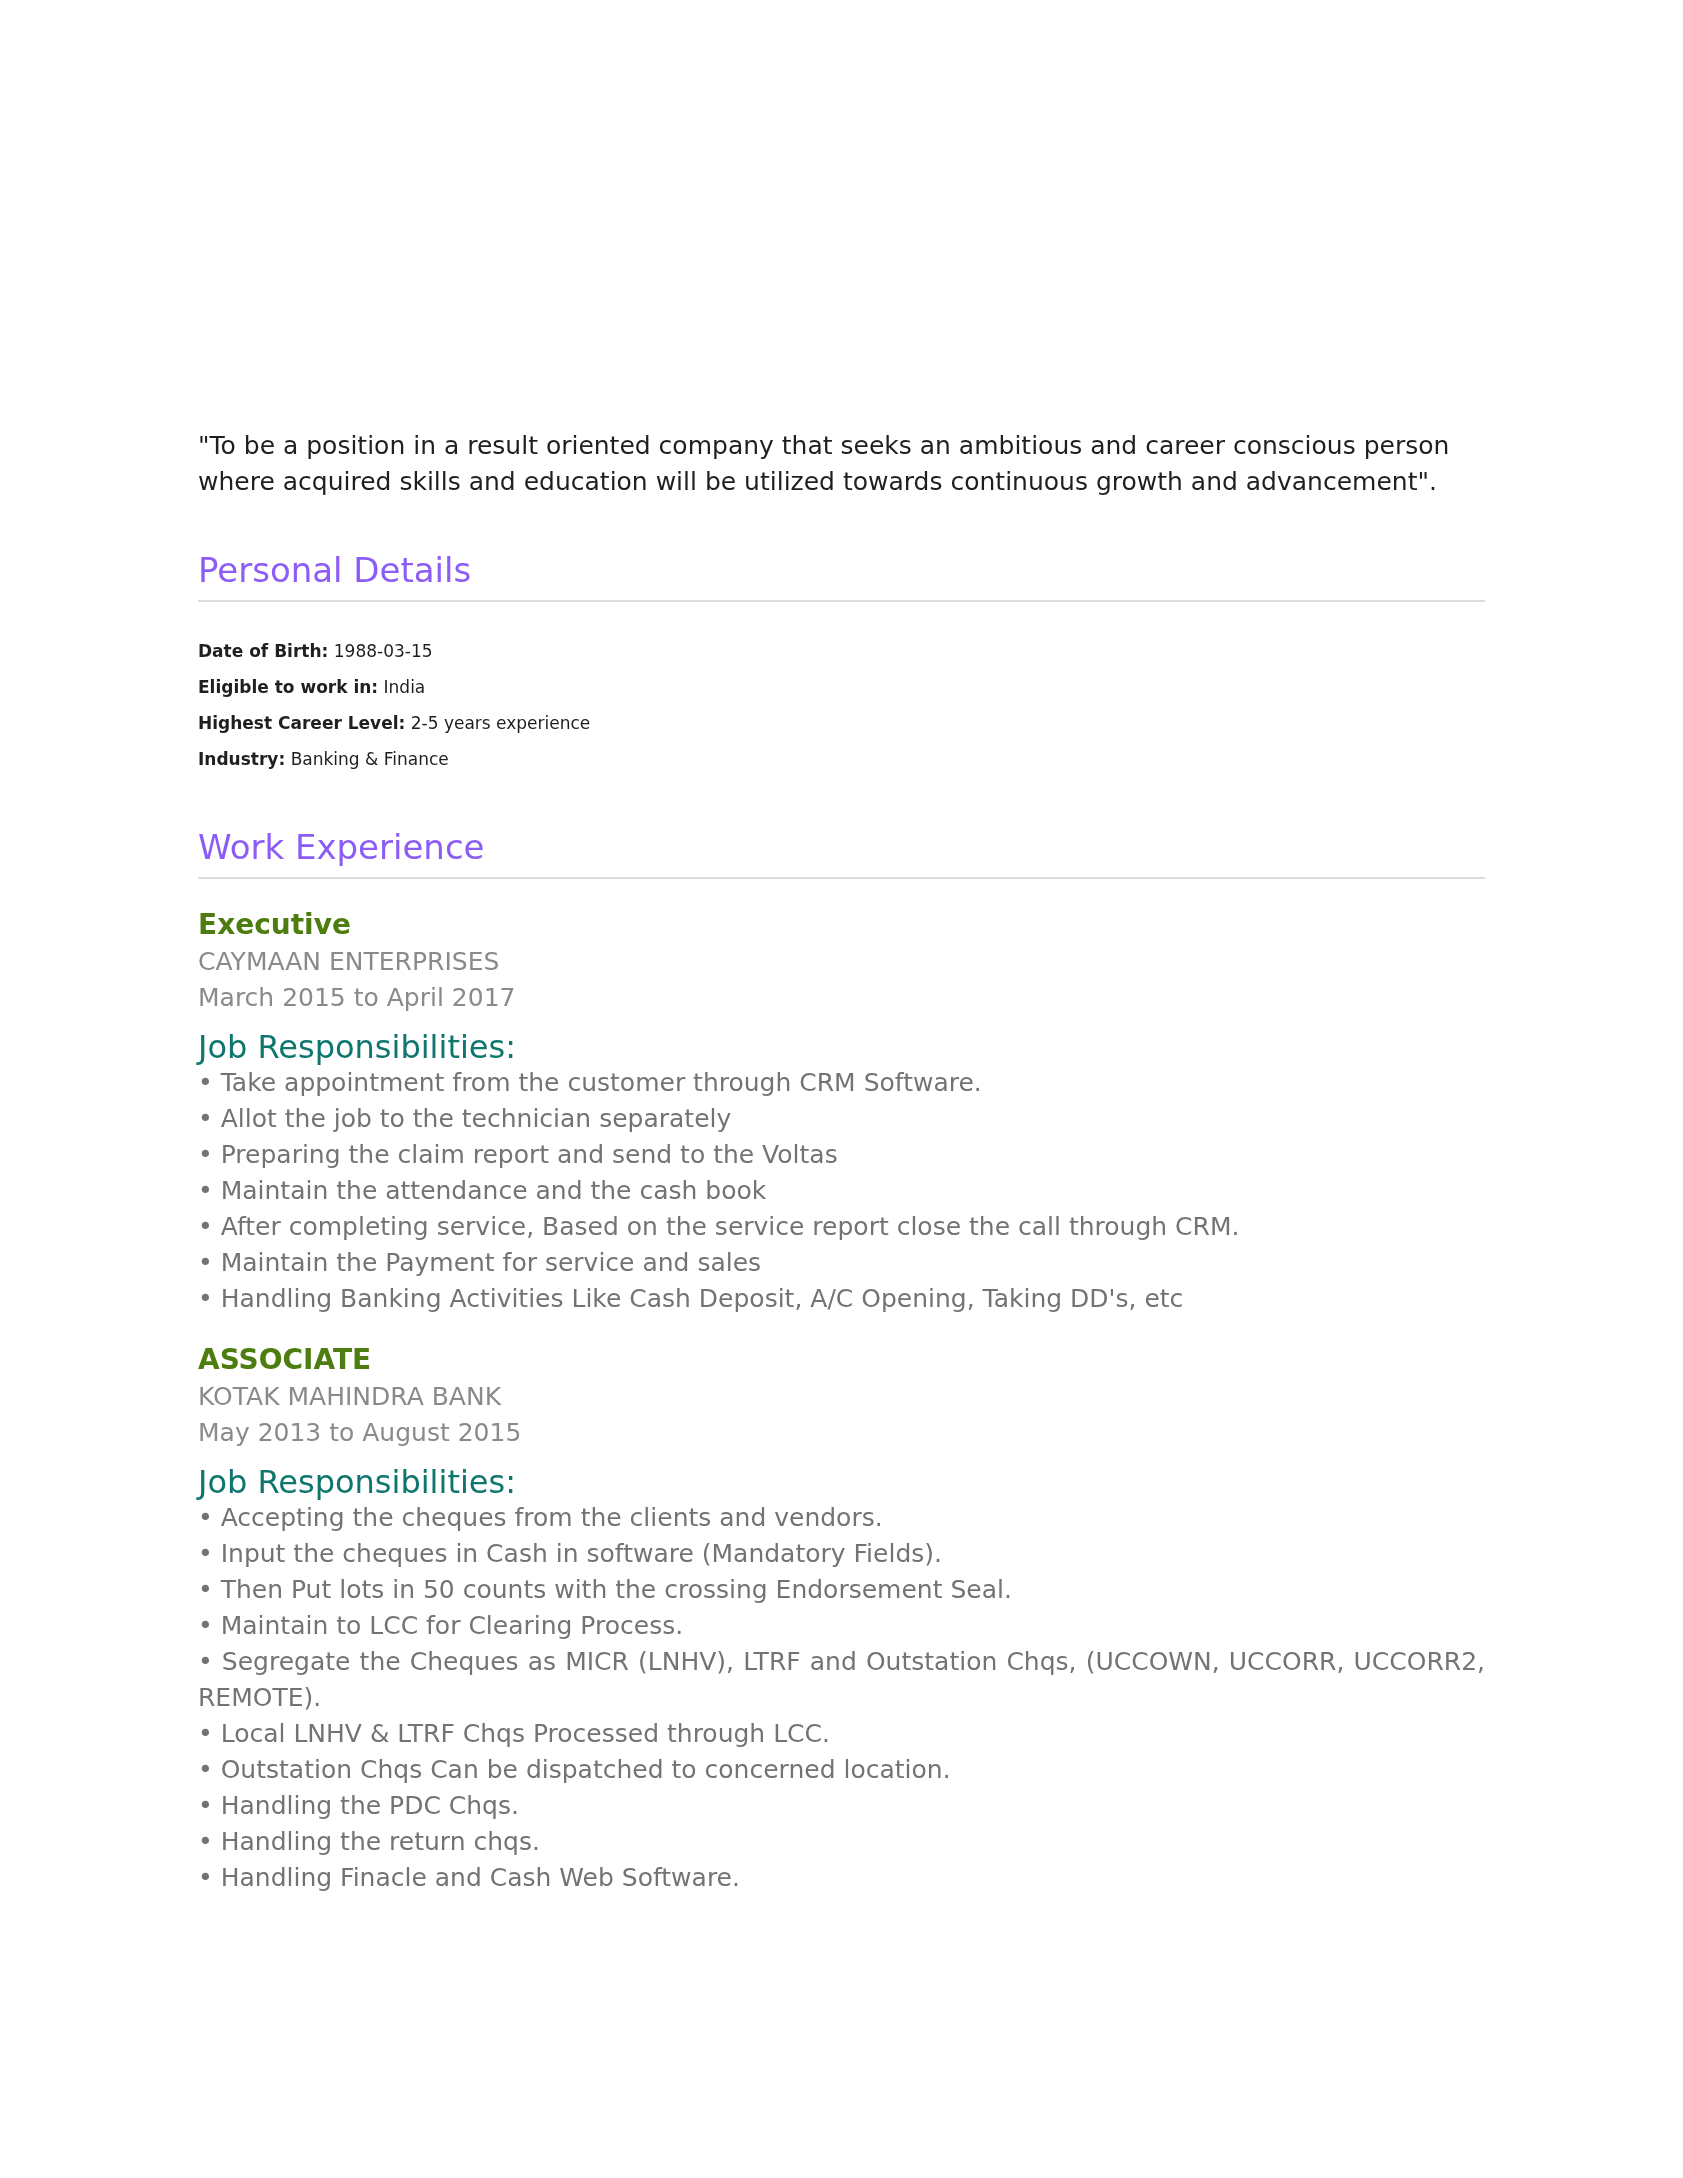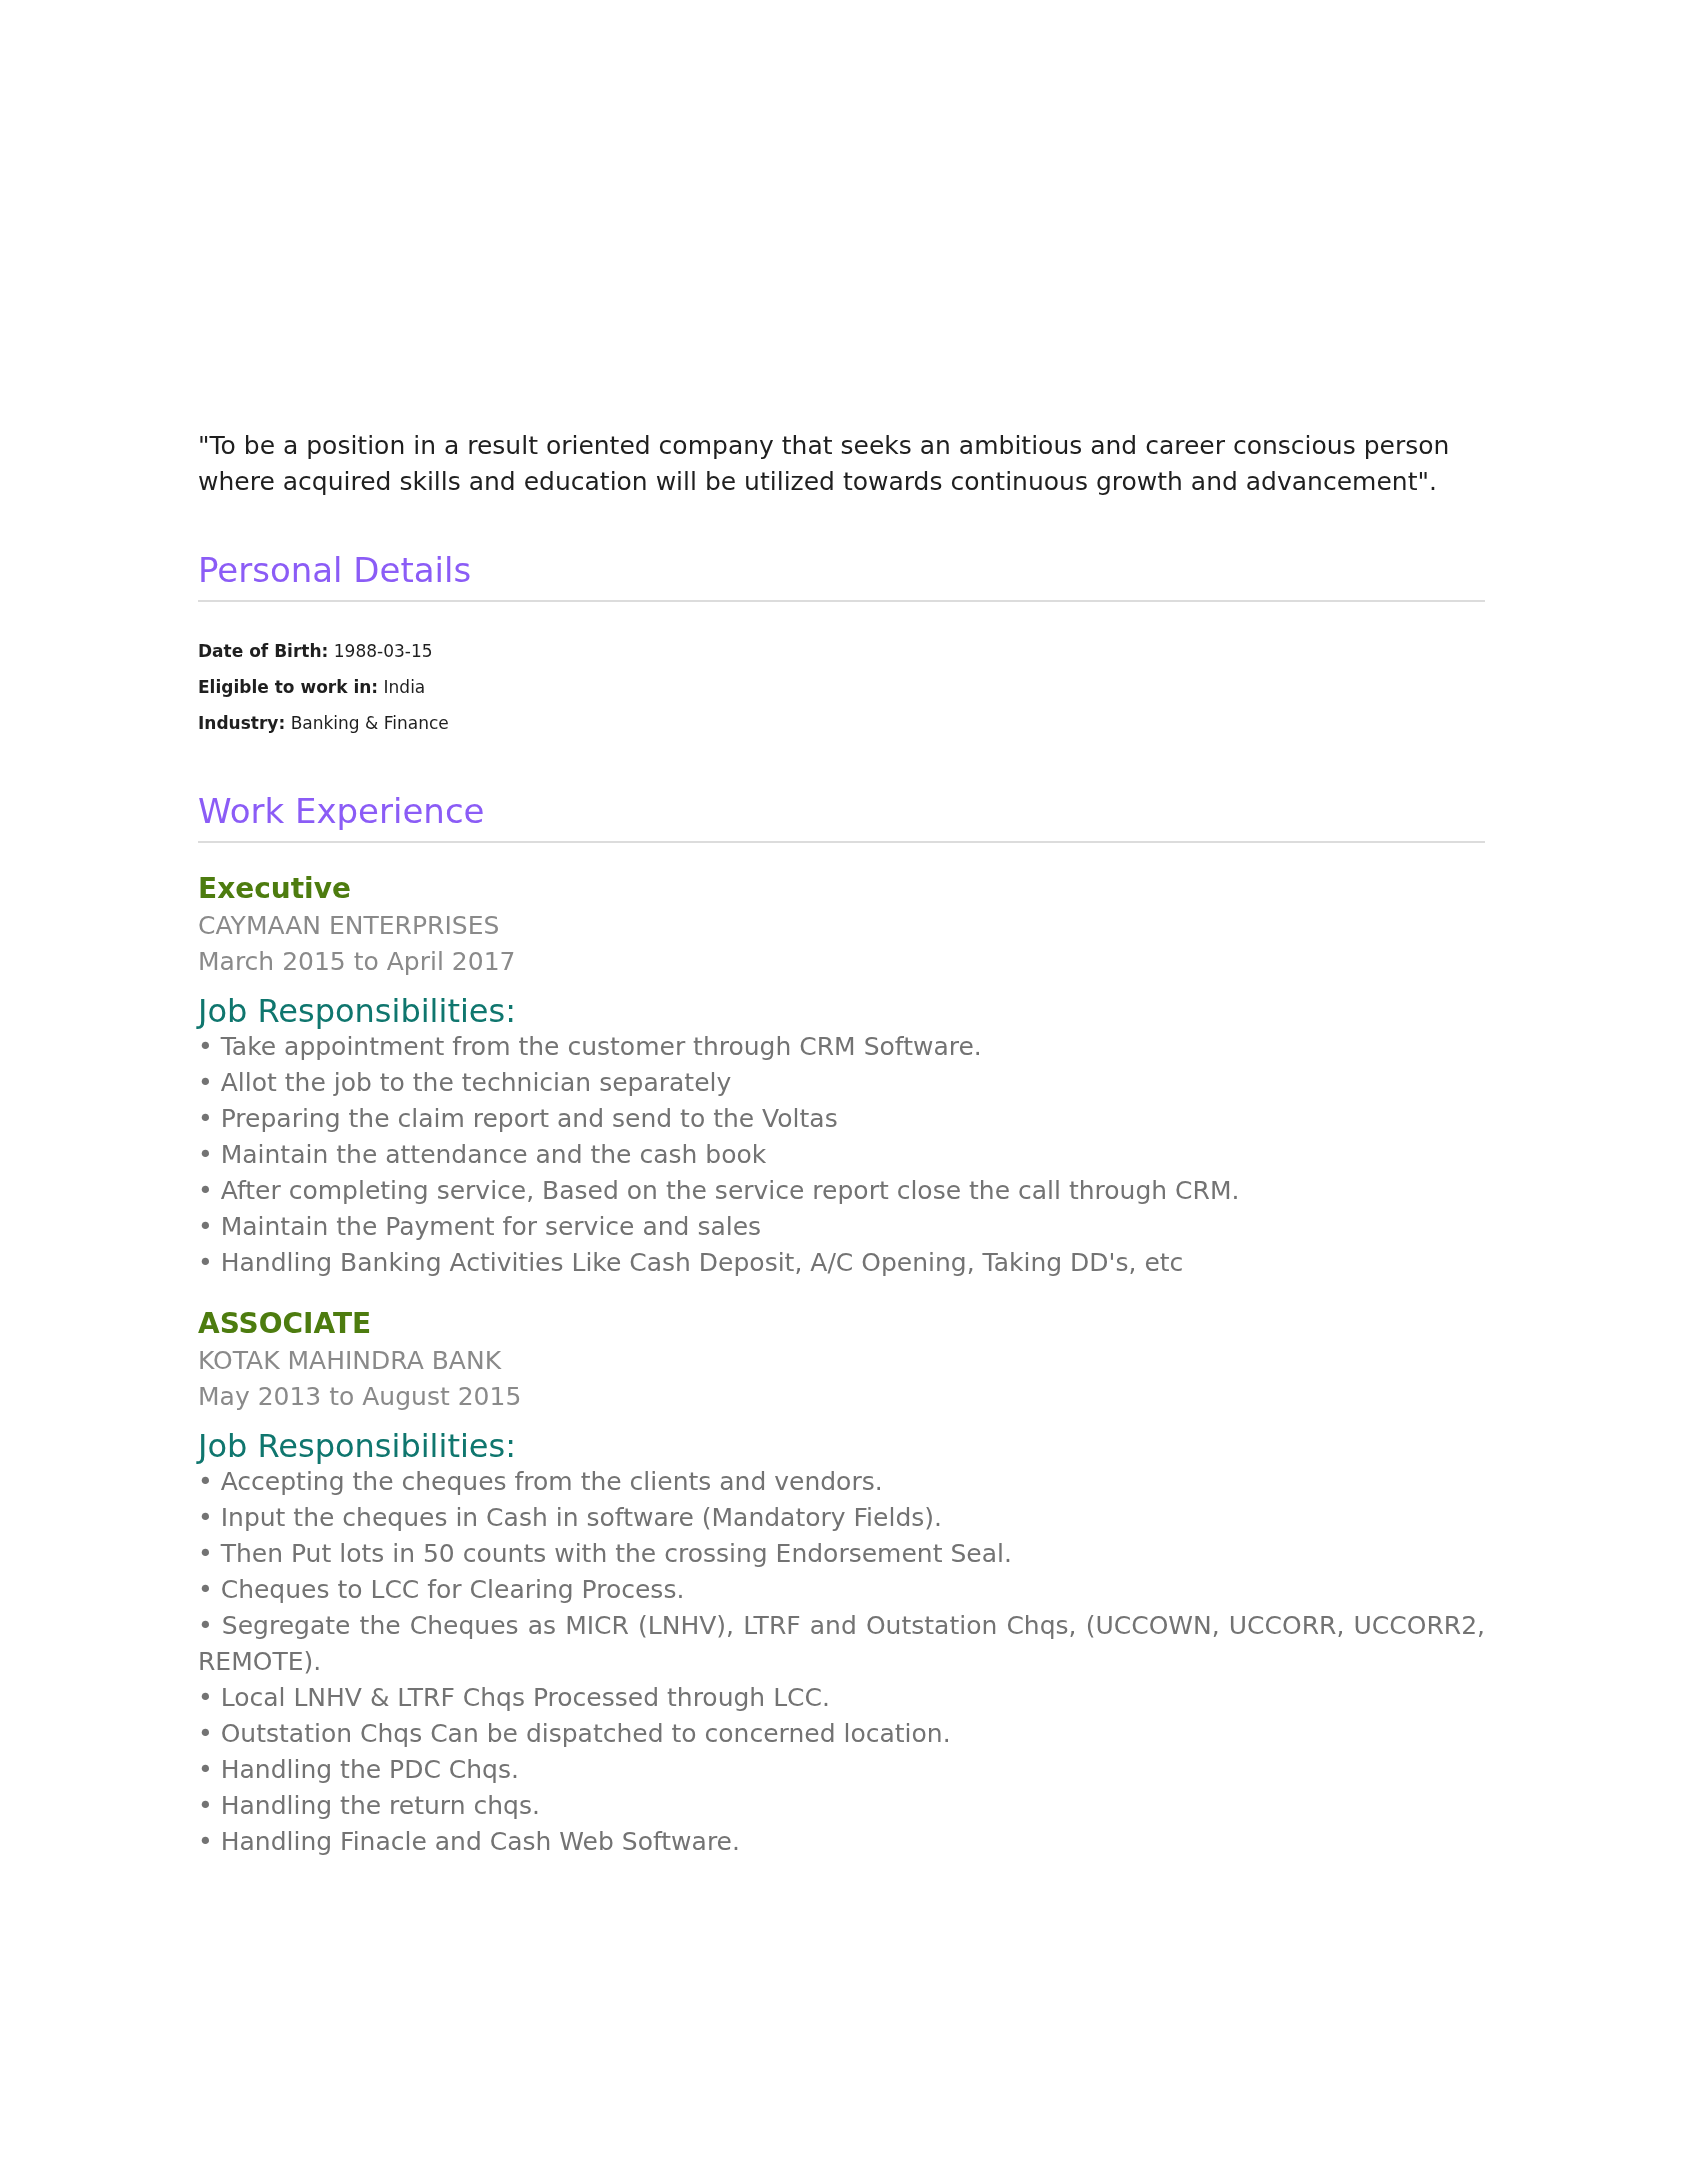--- a/index.html
+++ b/index.html
@@ -77,20 +77,21 @@
 <div class="page">
   <div class="content">
 
     <p class="objective">"To be a position in a result oriented company that seeks an ambitious and career conscious person where acquired skills and education will be utilized towards continuous growth and advancement".</p>
 
     <h2 class="section-heading personal">Personal Details</h2>
 
     <div class="fields">
       <p><span class="label">Date of Birth:</span> <span>1988-03-15</span></p>
       <p><span class="label">Eligible to work in:</span> <span>India</span></p>
+      <p><span class="label">Highest Career Level:</span> <span>2-5 years experience</span></p>
       <p><span class="label">Industry:</span> <span>Banking &amp; Finance</span></p>
     </div>
 
     <h2 class="section-heading work">Work Experience</h2>
 
     <div>
       <h3 class="job-title first">Executive</h3>
       <p class="muted-line">CAYMAAN ENTERPRISES</p>
       <p class="muted-line">March 2015 to April 2017</p>
       <p class="resp-label">Job Responsibilities:</p>
@@ -107,21 +108,21 @@
 
     <div>
       <h3 class="job-title second">ASSOCIATE</h3>
       <p class="muted-line">KOTAK MAHINDRA BANK</p>
       <p class="muted-line">May 2013 to August 2015</p>
       <p class="resp-label">Job Responsibilities:</p>
       <div class="bullets">
         <p>• Accepting the cheques from the clients and vendors.</p>
         <p>• Input the cheques in Cash in software (Mandatory Fields).</p>
         <p>• Then Put lots in 50 counts with the crossing Endorsement Seal.</p>
-        <p>• Cheques to LCC for Clearing Process.</p>
+        <p>• Maintain to LCC for Clearing Process.</p>
         <p>• Segregate the Cheques as MICR (LNHV), LTRF and Outstation Chqs, (UCCOWN, UCCORR, UCCORR2, REMOTE).</p>
         <p>• Local LNHV &amp; LTRF Chqs Processed through LCC.</p>
         <p>• Outstation Chqs Can be dispatched to concerned location.</p>
         <p>• Handling the PDC Chqs.</p>
         <p>• Handling the return chqs.</p>
         <p>• Handling Finacle and Cash Web Software.</p>
       </div>
     </div>
 
   </div>

